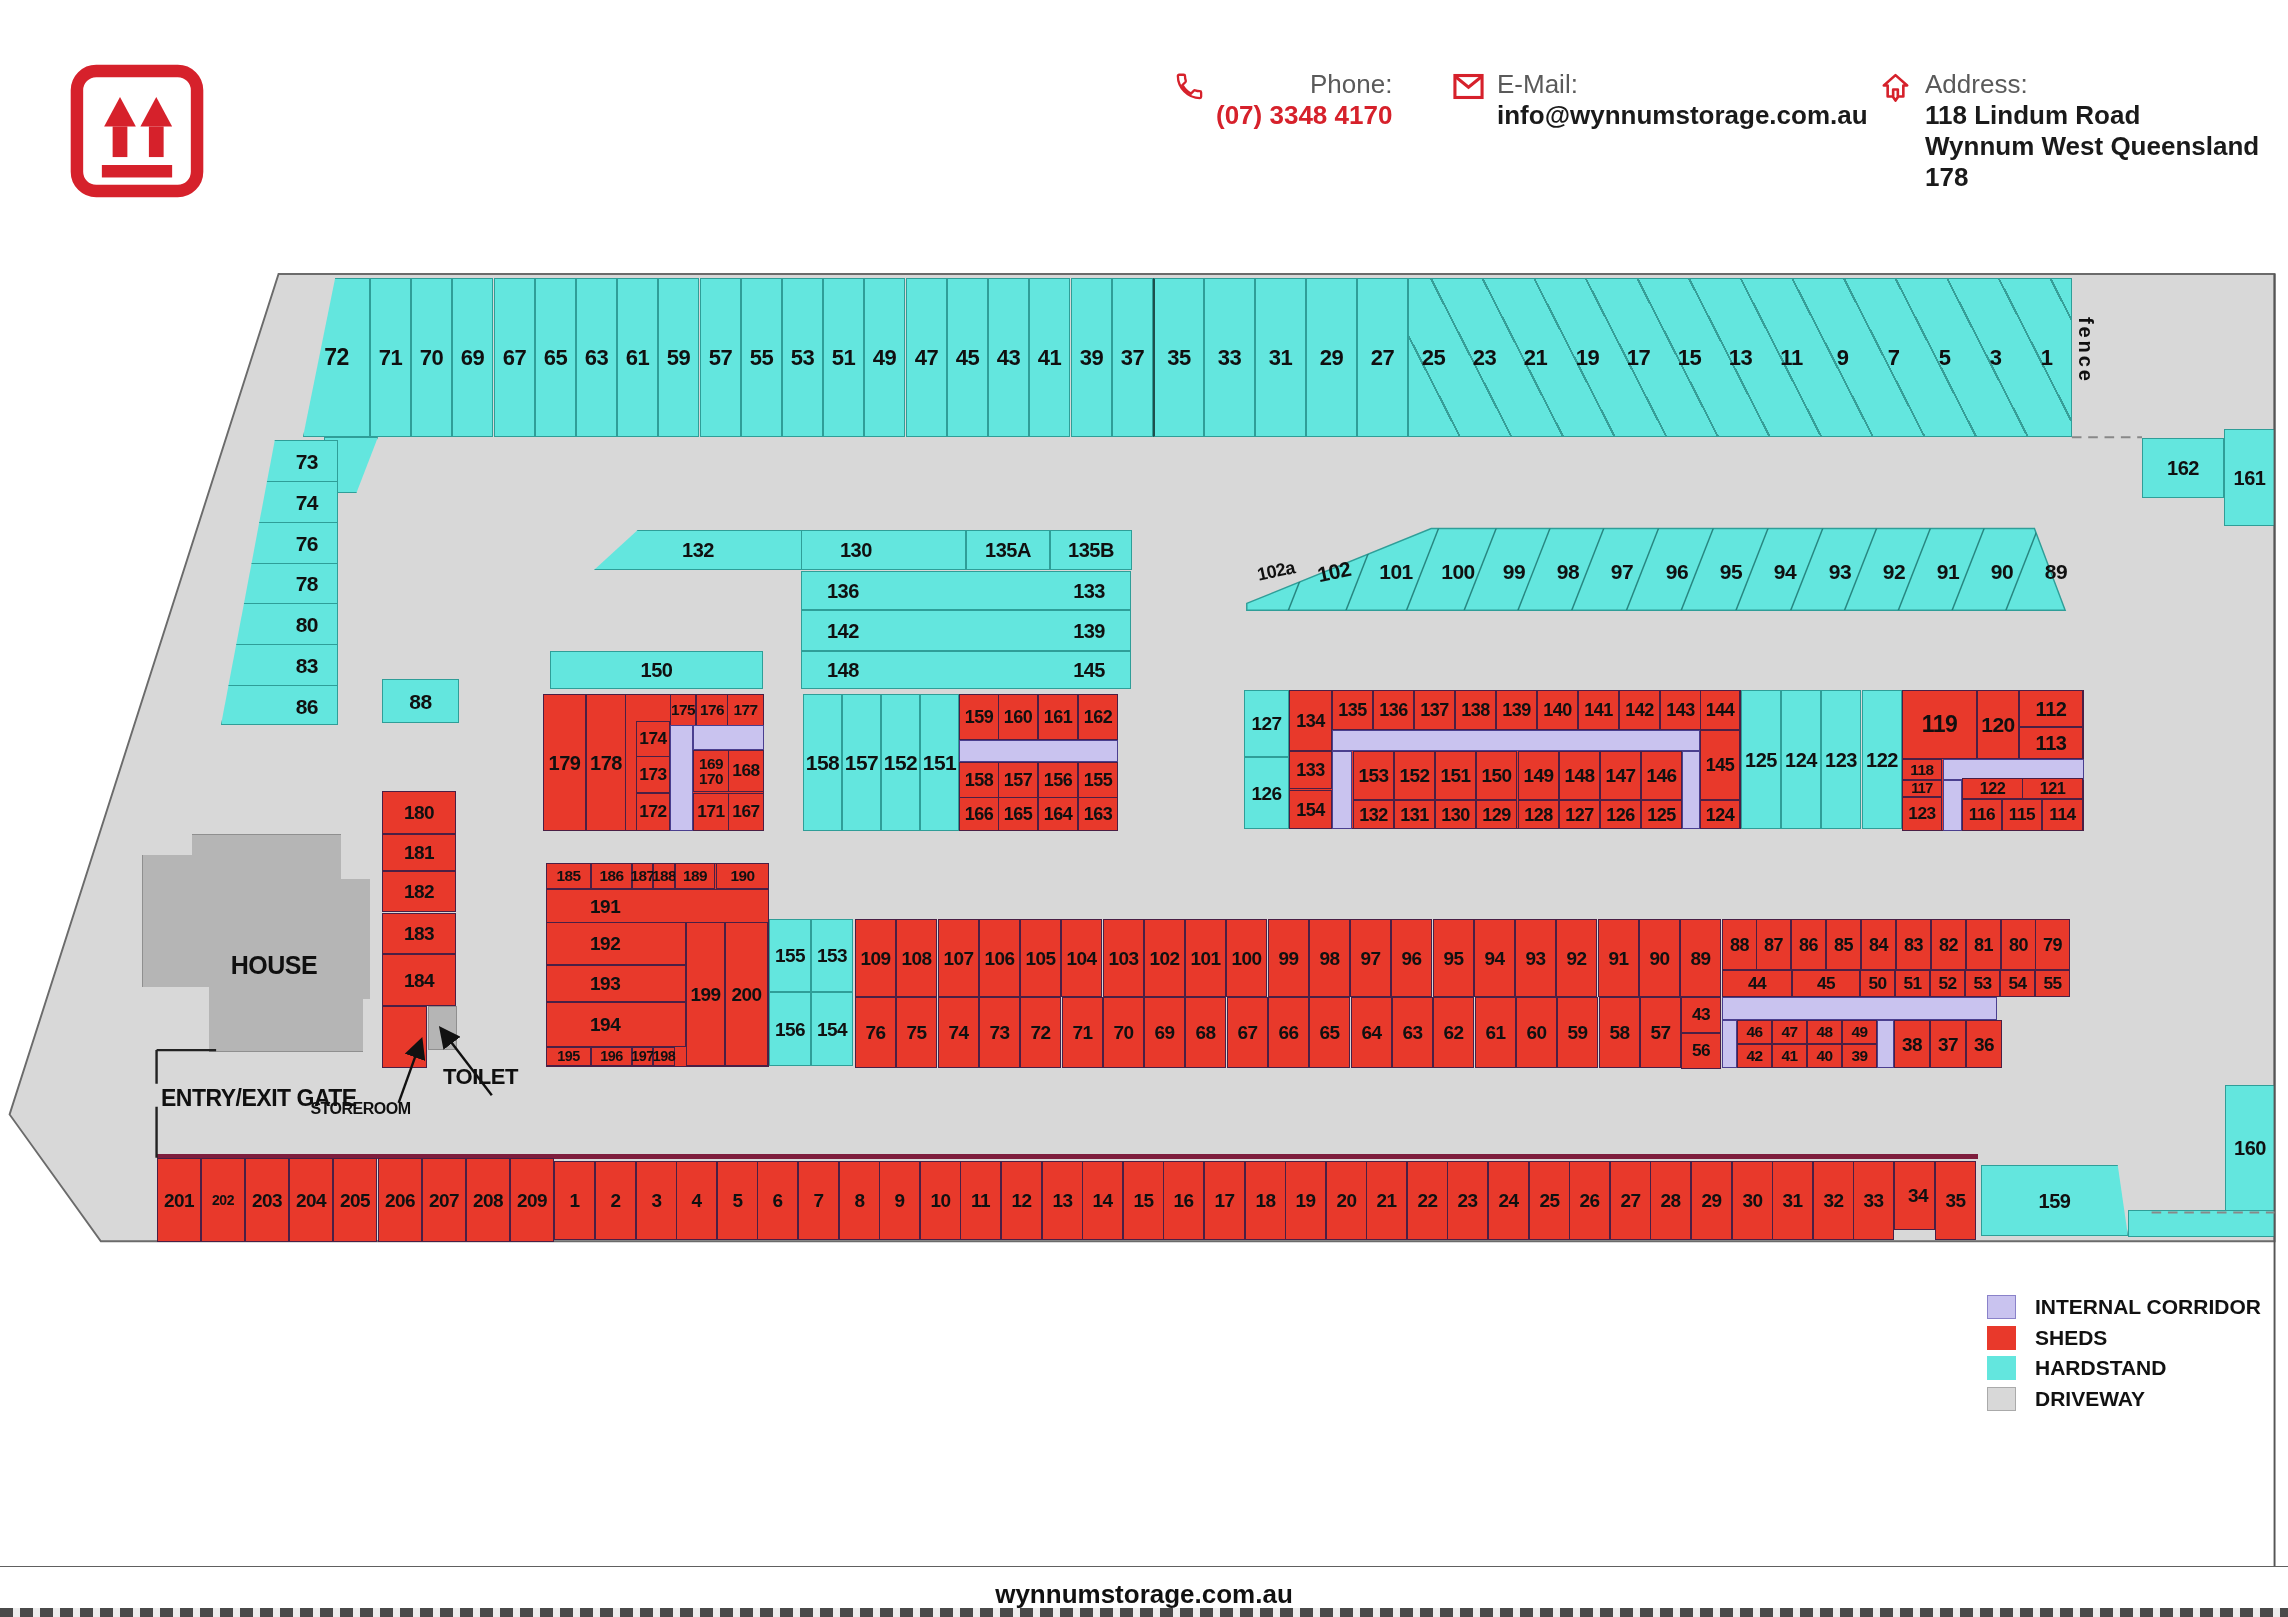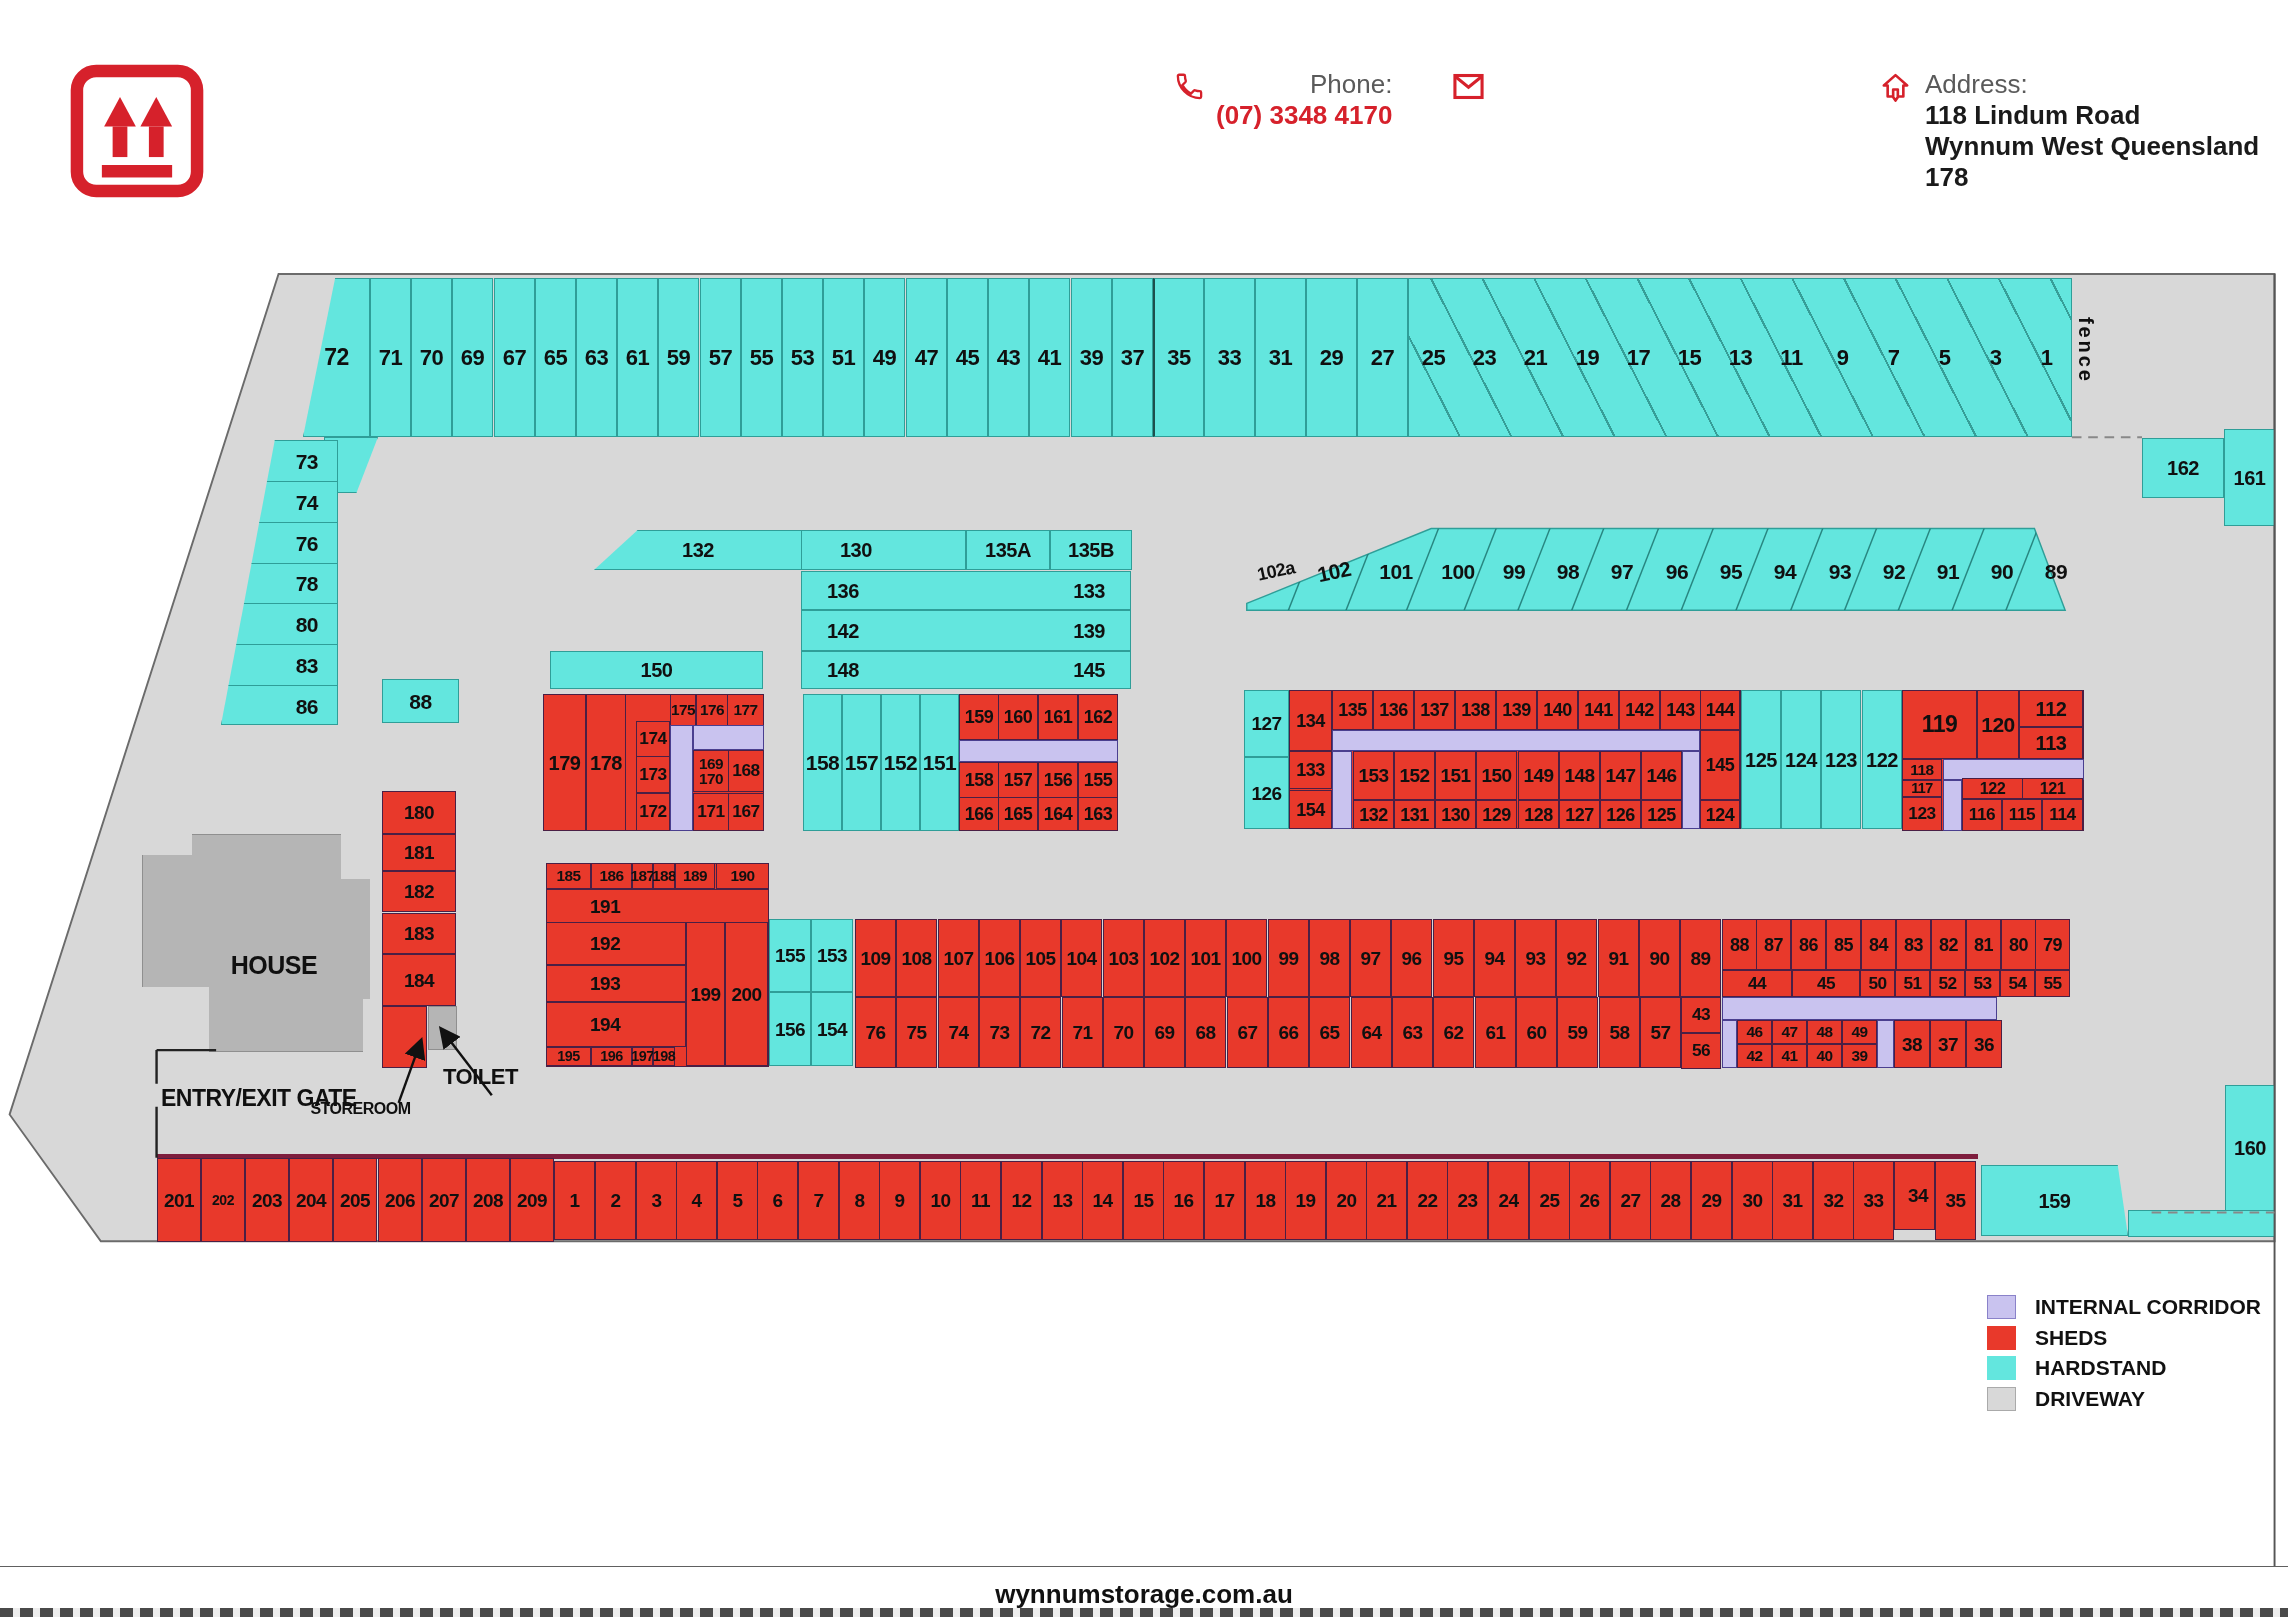--- a/index.html
+++ b/index.html
@@ -62,20 +62,24 @@
     </div>
   </div>
 
   <div style="position:absolute;left:1453px;top:69px;">
     <span style="position:absolute;left:0;top:3.8px;">
       <svg width="31" height="27" viewBox="0 0 24 20">
           <rect x="1.5" y="1.5" width="21" height="17" fill="none" stroke="#d6212b" stroke-width="2.4"></rect>
           <path d="M2 2.5l10 8 10-8" fill="none" stroke="#d6212b" stroke-width="2.4"></path>
         </svg>
     </span>
+    <div style="margin-left:44px;">
+      <div class="hdr-label">E-Mail:</div>
+      <div class="hdr-val">info@wynnumstorage.com.au</div>
+    </div>
   </div>
 
   <div style="position:absolute;left:1879px;top:69px;">
     <span style="position:absolute;left:0;top:1.9px;">
       <svg width="33" height="33" viewBox="0 0 24 24">
           <path d="M12 3l8.5 7.5h-2.8v8h-4v-5h-3.4v5h-4v-8H3.5zM10 18.5l2 3 2-3" fill="none" stroke="#d6212b" stroke-width="1.9" stroke-linejoin="round"></path>
         </svg>
     </span>
     <div style="margin-left:46px;">
       <div class="hdr-label">Address:</div>

